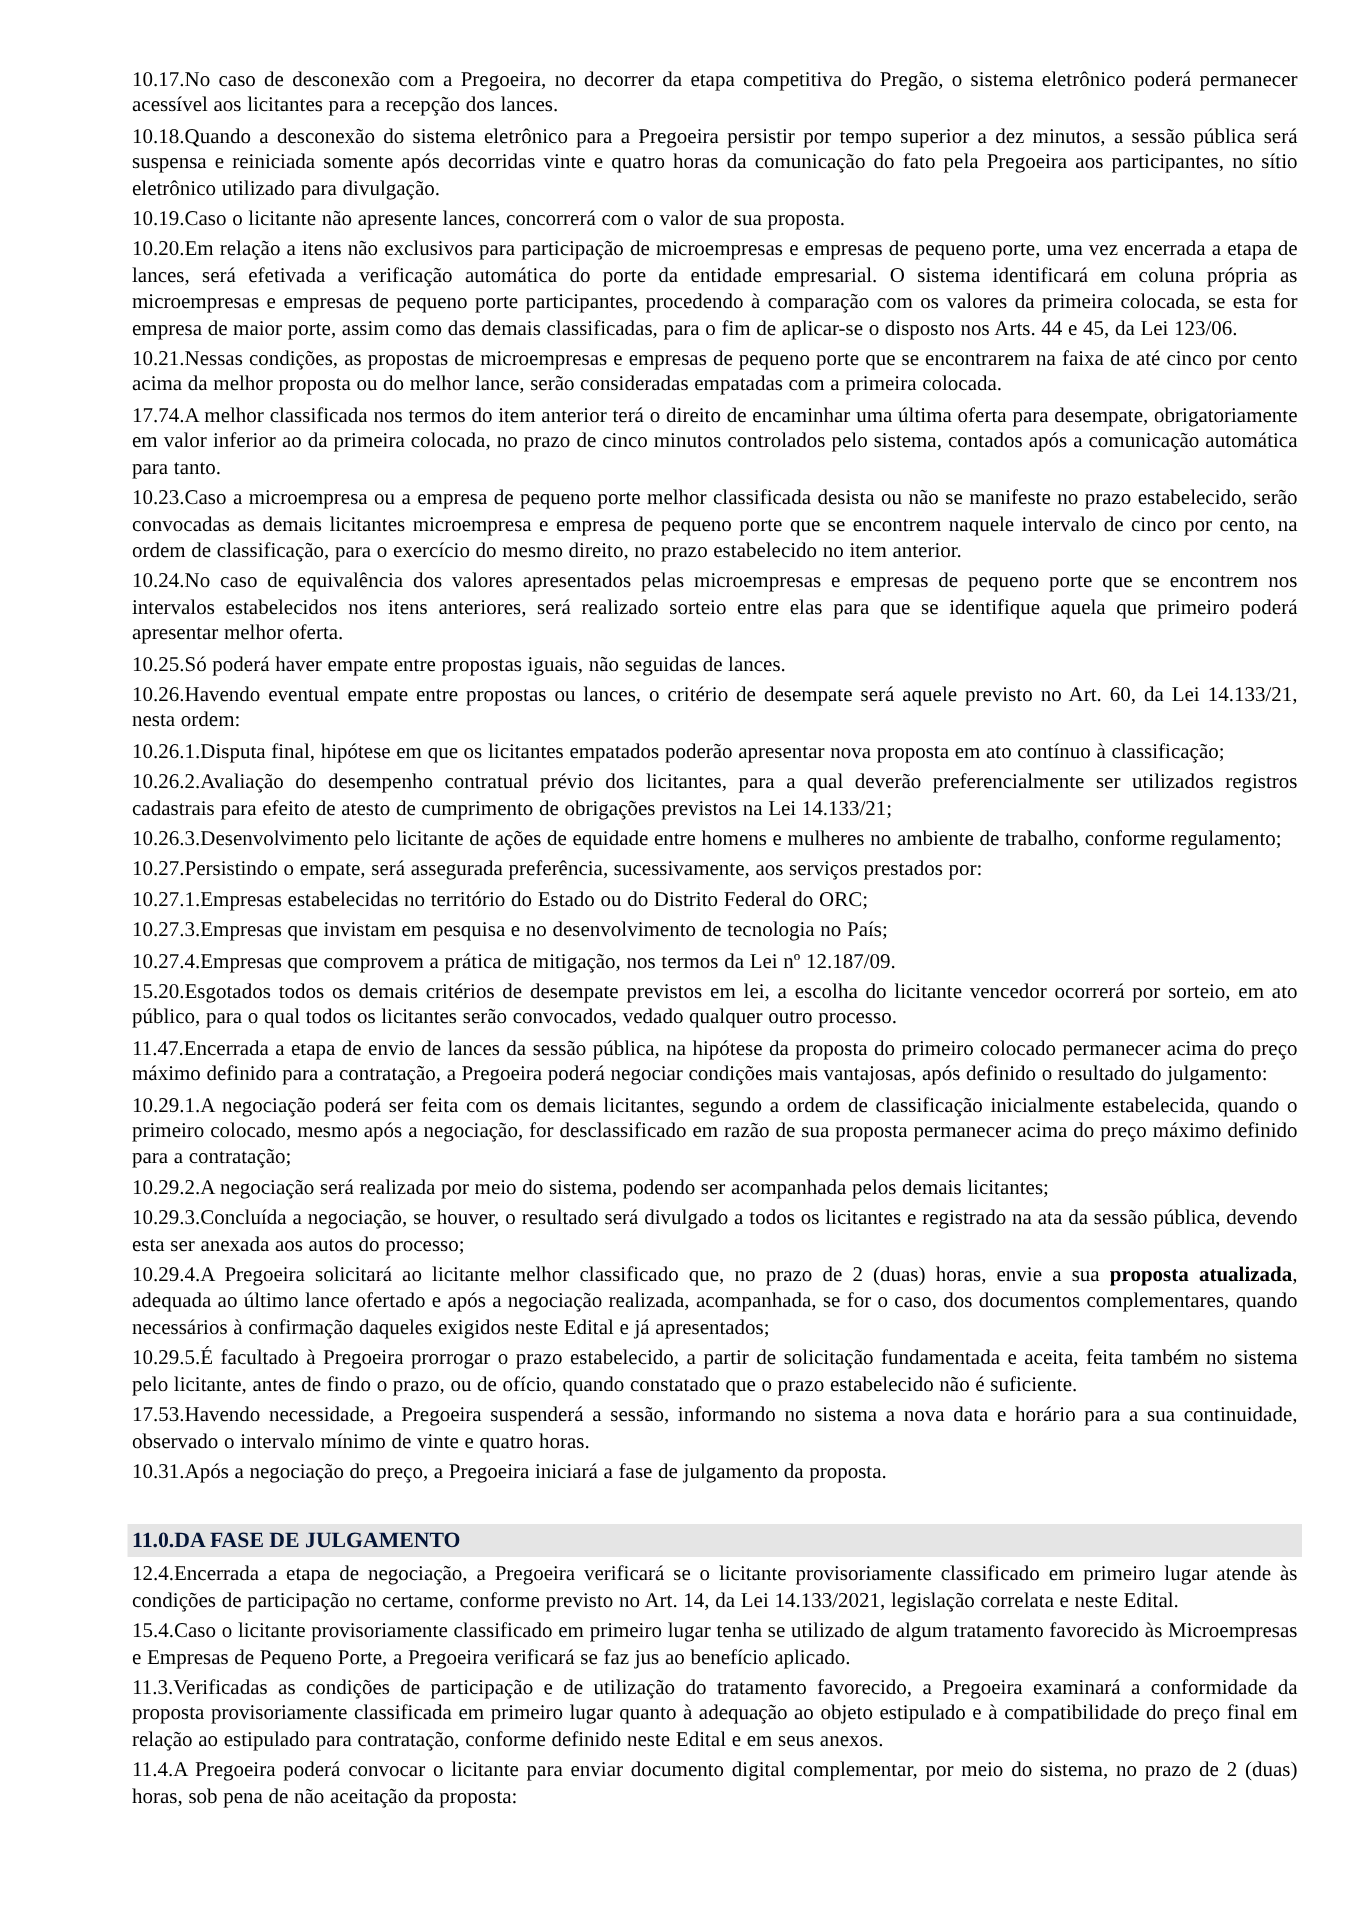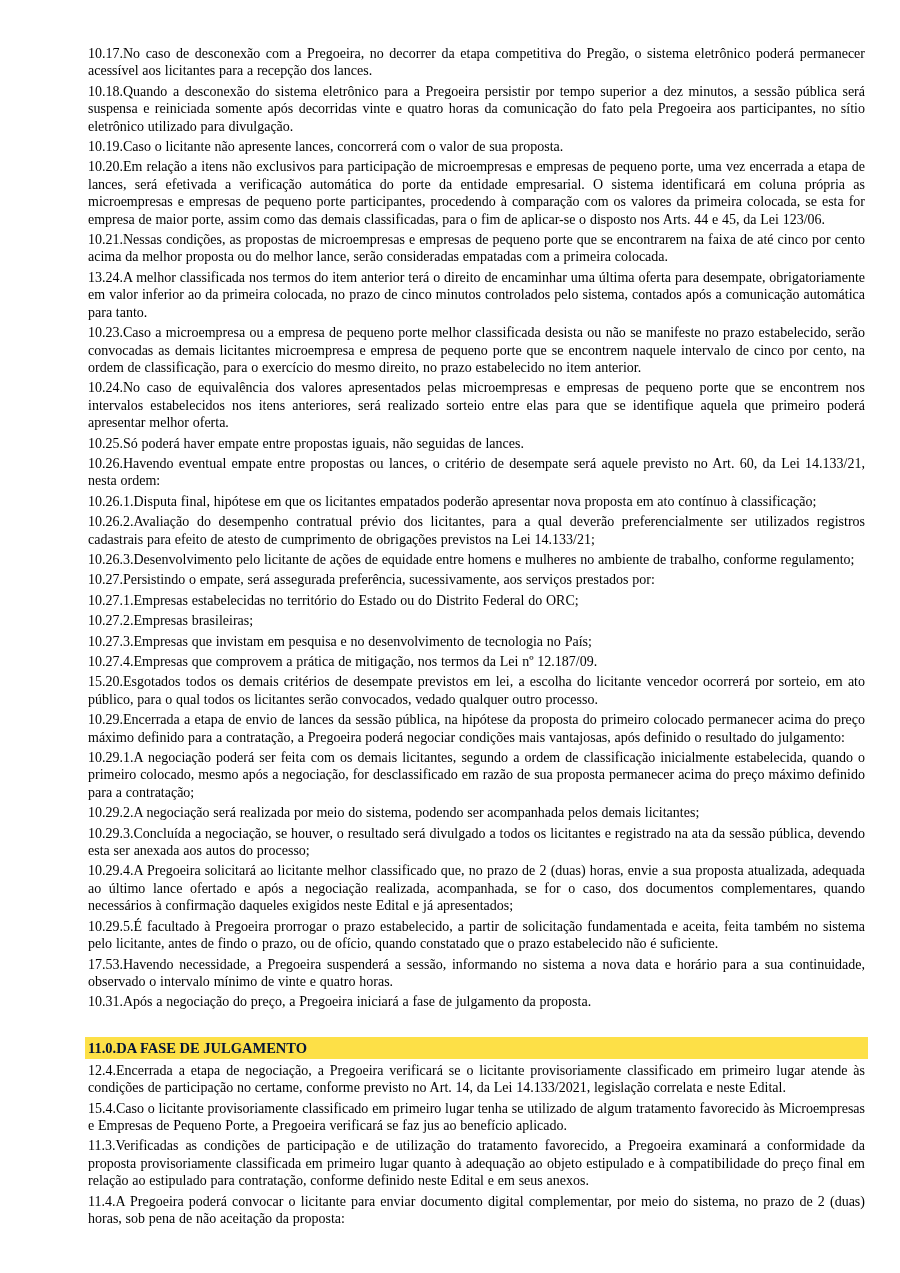--- a/index.html
+++ b/index.html
@@ -25,60 +25,59 @@
   .para {
     margin: 3px;
     padding: 0;
     font-size: 14px;
     line-height: 17.4px;
     text-align: justify;
     color: #000000;
     word-spacing: 0.02em;
   }
   .para .bold {
-    font-weight: normal;
+    font-weight: bold;
   }
   .section-header {
     margin-top: 26px;
     margin-bottom: 3px;
-    background: #fde047;
+    background: #e5e5e5;
     color: #041436;
     font-weight: bold;
     font-size: 14.5px;
     line-height: 22px;
     height: 22px;
     padding-left: 3px;
     text-align: left;
   }
 </style>
 </head>
 <body>
 
 <div class="page">
   <div class="doc-body">
       <p class="para"><span>10.17.No caso de desconexão com a Pregoeira, no decorrer da etapa competitiva do Pregão, o sistema eletrônico poderá permanecer acessível aos licitantes para a recepção dos lances.</span></p>
       <p class="para"><span>10.18.Quando a desconexão do sistema eletrônico para a Pregoeira persistir por tempo superior a dez minutos, a sessão pública será suspensa e reiniciada somente após decorridas vinte e quatro horas da comunicação do fato pela Pregoeira aos participantes, no sítio eletrônico utilizado para divulgação.</span></p>
       <p class="para"><span>10.19.Caso o licitante não apresente lances, concorrerá com o valor de sua proposta.</span></p>
       <p class="para"><span>10.20.Em relação a itens não exclusivos para participação de microempresas e empresas de pequeno porte, uma vez encerrada a etapa de lances, será efetivada a verificação automática do porte da entidade empresarial. O sistema identificará em coluna própria as microempresas e empresas de pequeno porte participantes, procedendo à comparação com os valores da primeira colocada, se esta for empresa de maior porte, assim como das demais classificadas, para o fim de aplicar-se o disposto nos Arts. 44 e 45, da Lei 123/06.</span></p>
       <p class="para"><span>10.21.Nessas condições, as propostas de microempresas e empresas de pequeno porte que se encontrarem na faixa de até cinco por cento acima da melhor proposta ou do melhor lance, serão consideradas empatadas com a primeira colocada.</span></p>
-      <p class="para"><span>13.24.A melhor classificada nos termos do item anterior terá o direito de encaminhar uma última oferta para desempate, obrigatoriamente em valor inferior ao da primeira colocada, no prazo de cinco minutos controlados pelo sistema, contados após a comunicação automática para tanto.</span></p>
+      <p class="para"><span>17.74.A melhor classificada nos termos do item anterior terá o direito de encaminhar uma última oferta para desempate, obrigatoriamente em valor inferior ao da primeira colocada, no prazo de cinco minutos controlados pelo sistema, contados após a comunicação automática para tanto.</span></p>
       <p class="para"><span>10.23.Caso a microempresa ou a empresa de pequeno porte melhor classificada desista ou não se manifeste no prazo estabelecido, serão convocadas as demais licitantes microempresa e empresa de pequeno porte que se encontrem naquele intervalo de cinco por cento, na ordem de classificação, para o exercício do mesmo direito, no prazo estabelecido no item anterior.</span></p>
       <p class="para"><span>10.24.No caso de equivalência dos valores apresentados pelas microempresas e empresas de pequeno porte que se encontrem nos intervalos estabelecidos nos itens anteriores, será realizado sorteio entre elas para que se identifique aquela que primeiro poderá apresentar melhor oferta.</span></p>
       <p class="para"><span>10.25.Só poderá haver empate entre propostas iguais, não seguidas de lances.</span></p>
       <p class="para"><span>10.26.Havendo eventual empate entre propostas ou lances, o critério de desempate será aquele previsto no Art. 60, da Lei 14.133/21, nesta ordem:</span></p>
       <p class="para"><span>10.26.1.Disputa final, hipótese em que os licitantes empatados poderão apresentar nova proposta em ato contínuo à classificação;</span></p>
       <p class="para"><span>10.26.2.Avaliação do desempenho contratual prévio dos licitantes, para a qual deverão preferencialmente ser utilizados registros cadastrais para efeito de atesto de cumprimento de obrigações previstos na Lei 14.133/21;</span></p>
       <p class="para"><span>10.26.3.Desenvolvimento pelo licitante de ações de equidade entre homens e mulheres no ambiente de trabalho, conforme regulamento;</span></p>
       <p class="para"><span>10.27.Persistindo o empate, será assegurada preferência, sucessivamente, aos serviços prestados por:</span></p>
       <p class="para"><span>10.27.1.Empresas estabelecidas no território do Estado ou do Distrito Federal do ORC;</span></p>
-      <p class="para"><span>10.27.2.Empresas brasileiras;</span></p>
       <p class="para"><span>10.27.3.Empresas que invistam em pesquisa e no desenvolvimento de tecnologia no País;</span></p>
       <p class="para"><span>10.27.4.Empresas que comprovem a prática de mitigação, nos termos da Lei nº 12.187/09.</span></p>
       <p class="para"><span>15.20.Esgotados todos os demais critérios de desempate previstos em lei, a escolha do licitante vencedor ocorrerá por sorteio, em ato público, para o qual todos os licitantes serão convocados, vedado qualquer outro processo.</span></p>
-      <p class="para"><span>10.29.Encerrada a etapa de envio de lances da sessão pública, na hipótese da proposta do primeiro colocado permanecer acima do preço máximo definido para a contratação, a Pregoeira poderá negociar condições mais vantajosas, após definido o resultado do julgamento:</span></p>
+      <p class="para"><span>11.47.Encerrada a etapa de envio de lances da sessão pública, na hipótese da proposta do primeiro colocado permanecer acima do preço máximo definido para a contratação, a Pregoeira poderá negociar condições mais vantajosas, após definido o resultado do julgamento:</span></p>
       <p class="para"><span>10.29.1.A negociação poderá ser feita com os demais licitantes, segundo a ordem de classificação inicialmente estabelecida, quando o primeiro colocado, mesmo após a negociação, for desclassificado em razão de sua proposta permanecer acima do preço máximo definido para a contratação;</span></p>
       <p class="para"><span>10.29.2.A negociação será realizada por meio do sistema, podendo ser acompanhada pelos demais licitantes;</span></p>
       <p class="para"><span>10.29.3.Concluída a negociação, se houver, o resultado será divulgado a todos os licitantes e registrado na ata da sessão pública, devendo esta ser anexada aos autos do processo;</span></p>
       <p class="para"><span>10.29.4.A Pregoeira solicitará ao licitante melhor classificado que, no prazo de 2 (duas) horas, envie a sua </span><span class="bold">proposta atualizada</span><span>, adequada ao último lance ofertado e após a negociação realizada, acompanhada, se for o caso, dos documentos complementares, quando necessários à confirmação daqueles exigidos neste Edital e já apresentados;</span></p>
       <p class="para"><span>10.29.5.É facultado à Pregoeira prorrogar o prazo estabelecido, a partir de solicitação fundamentada e aceita, feita também no sistema pelo licitante, antes de findo o prazo, ou de ofício, quando constatado que o prazo estabelecido não é suficiente.</span></p>
       <p class="para"><span>17.53.Havendo necessidade, a Pregoeira suspenderá a sessão, informando no sistema a nova data e horário para a sua continuidade, observado o intervalo mínimo de vinte e quatro horas.</span></p>
       <p class="para"><span>10.31.Após a negociação do preço, a Pregoeira iniciará a fase de julgamento da proposta.</span></p>
       <div class="section-header">11.0.DA FASE DE JULGAMENTO</div>
       <p class="para"><span>12.4.Encerrada a etapa de negociação, a Pregoeira verificará se o licitante provisoriamente classificado em primeiro lugar atende às condições de participação no certame, conforme previsto no Art. 14, da Lei 14.133/2021, legislação correlata e neste Edital.</span></p>
       <p class="para"><span>15.4.Caso o licitante provisoriamente classificado em primeiro lugar tenha se utilizado de algum tratamento favorecido às Microempresas e Empresas de Pequeno Porte, a Pregoeira verificará se faz jus ao benefício aplicado.</span></p>

